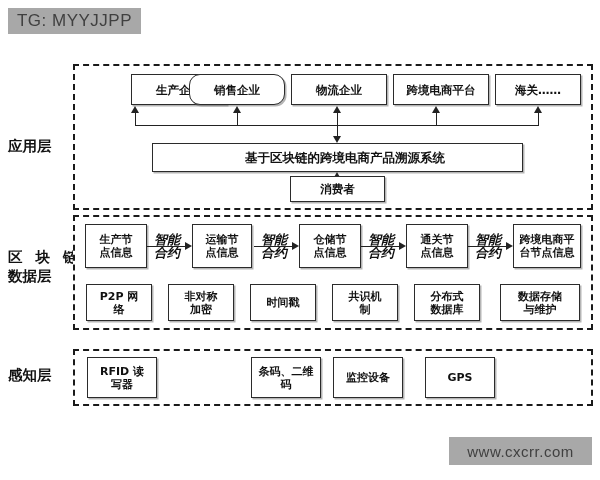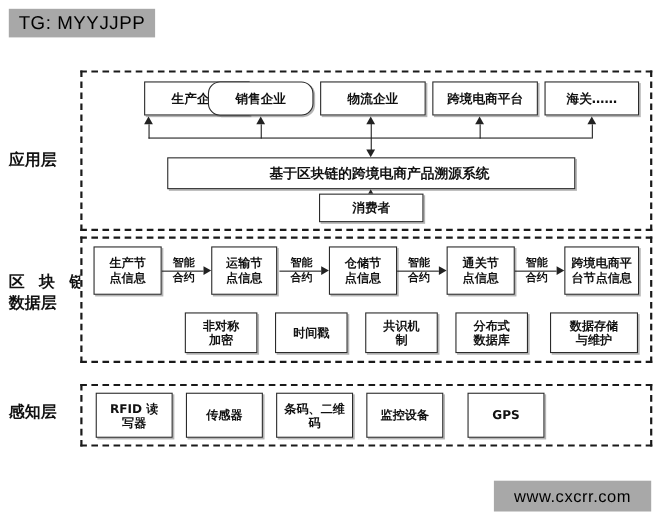--- a/index.html
+++ b/index.html
@@ -9,21 +9,21 @@
     background: #ffffff;
     font-family: "Liberation Sans", "DejaVu Sans", sans-serif;
     overflow: hidden;
   }
   #root { position: relative; width: 600px; height: 480px; background:#fff; }
 
   
   .wm {
     position: absolute;
     background: #a8a8a8;
-    color: #000000;
+    color: #404040;
     font-size: 17px;
     letter-spacing: 0.5px;
     display: flex; align-items: center; justify-content: center;
     white-space: nowrap;
   }
   #tag-top { left: 8px; top: 8px; width: 133px; height: 26px; font-size: 17px; }
   #tag-bottom { left: 449px; top: 437px; width: 143px; height: 28px; font-size: 15px; }
 
   
   .layer-label {
@@ -84,27 +84,28 @@
   }
   .arrow-right {
     border-top: 4.5px solid transparent;
     border-bottom: 4.5px solid transparent;
     border-left: 7px solid #222;
   }
 
   
   .sc-label {
     position: absolute;
-    font-size: 10px;
+    font-size: 13px;
     font-weight: 700;
     font-family: "DejaVu Sans", "Liberation Sans", sans-serif;
     color: #111;
     line-height: 13px;
     text-align: center;
     white-space: pre-line;
+    font-style: italic;
   }
 </style>
 </head>
 <body>
 
 <div id="root">
 
   <div class="wm" id="tag-top">TG: MYYJJPP</div>
   <div class="wm" id="tag-bottom">www.cxcrr.com</div>
 
@@ -172,27 +173,27 @@
   <div class="arrow-right" style="left:292px; top:241.5px;"></div>
 
   <div class="sc-label" style="left:363px; top:233px; width:36px;">智能<br>合约</div>
   <div class="hline" style="left:361px; top:246px; width:38px;"></div>
   <div class="arrow-right" style="left:399px; top:241.5px;"></div>
 
   <div class="sc-label" style="left:470px; top:233px; width:36px;">智能<br>合约</div>
   <div class="hline" style="left:468px; top:246px; width:38px;"></div>
   <div class="arrow-right" style="left:506px; top:241.5px;"></div>
 
+  <div class="box small" style="left:86px; top:284px; width:66px; height:37px;">P2P 网<br>络</div>
   <div class="box small" style="left:168px; top:284px; width:66px; height:37px;">非对称<br>加密</div>
   <div class="box small" style="left:250px; top:284px; width:66px; height:37px;">时间戳</div>
   <div class="box small" style="left:332px; top:284px; width:66px; height:37px;">共识机<br>制</div>
   <div class="box small" style="left:414px; top:284px; width:66px; height:37px;">分布式<br>数据库</div>
   <div class="box small" style="left:500px; top:284px; width:80px; height:37px;">数据存储<br>与维护</div>
 
   <div class="panel" id="panel-perception" style="left:73px; top:349px; width:520px; height:57px;"></div>
 
   <div class="box small" style="left:87px; top:357px; width:70px; height:41px;">RFID 读<br>写器</div>
-  <div class="box small" style="left:169px; top:357px; width:70px; height:41px;">传感器</div>
   <div class="box small" style="left:251px; top:357px; width:70px; height:41px;">条码、二维<br>码</div>
   <div class="box small" style="left:333px; top:357px; width:70px; height:41px;">监控设备</div>
   <div class="box small" style="left:425px; top:357px; width:70px; height:41px;">GPS</div>
 
 </div>
 
 </body></html>

